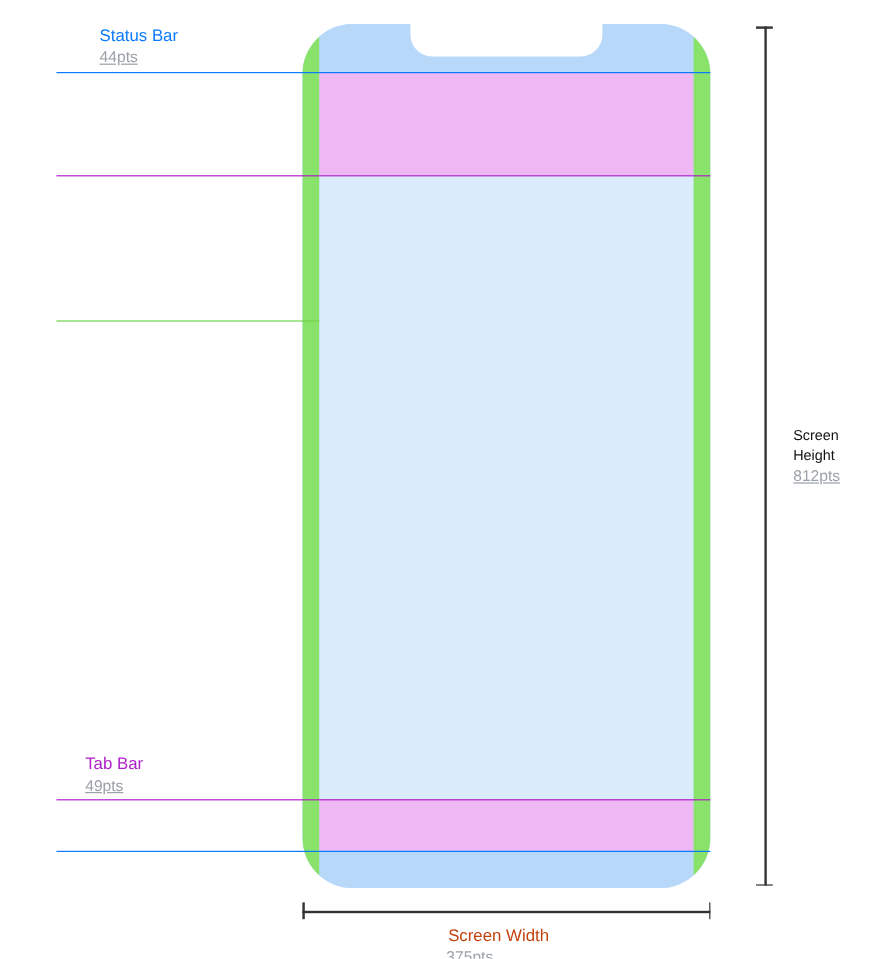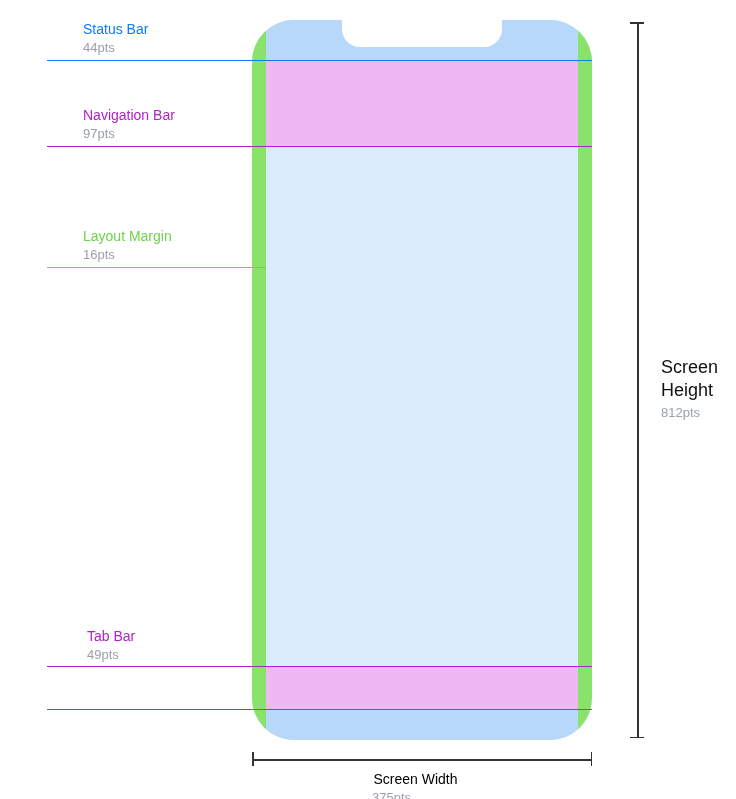--- a/index.html
+++ b/index.html
@@ -43,43 +43,43 @@
   .rule { position:absolute; height:0; left:0; }
   .r-blue   { border-top:1.5px solid #0a7aff; }
   .r-purple { border-top:1.5px solid #b021c9; }
   .r-green  { border-top:1.5px solid #6fd24a; }
 
   
   .lbl { position:absolute; font-size:14px; line-height:1.3; }
   .title-blue   { color:#0a7aff; }
   .title-purple { color:#b021c9; }
   .title-green  { color:#6fd24a; }
-  .pts { color:#9aa1a8; font-size:13px; margin-top:2px; }
+  .pts { color:#9aa1a8; font-size:13px; margin-top:2px;text-decoration:underline; }
 
   
   .bracket-v {
     position:absolute; left:583px; top:22px; height:716px; width:14px;
   }
   .bracket-v .line { position:absolute; left:7px; top:0; bottom:0; width:1.5px; background:#333; }
   .bracket-v .t    { position:absolute; left:0; right:0; top:0; height:1.5px; background:#333; }
   .bracket-v .b    { position:absolute; left:0; right:0; bottom:0; height:1.5px; background:#333; }
 
   .height-lbl { left:614px; top:356px; }
-  .height-lbl .t1 { color:#111; font-size:18px; }
+  .height-lbl .t1 { color:#111; font-size:12px; }
 
   
   .bracket-h {
     position:absolute; left:205px; top:752px; width:340px; height:14px;
   }
   .bracket-h .line { position:absolute; top:7px; left:0; right:0; height:1.5px; background:#333; }
   .bracket-h .l    { position:absolute; top:0; bottom:0; left:0; width:1.5px; background:#333; }
   .bracket-h .r    { position:absolute; top:0; bottom:0; right:0; width:1.5px; background:#333; }
 
   .width-lbl { left:0; right:0; top:770px; text-align:center; }
-  .width-lbl .t1 { color:#000000; font-size:14px;padding-left:48px; }
+  .width-lbl .t1 { color:#c2410c; font-size:14px;padding-left:48px; }
 </style>
 </head>
 <body>
 
 <div class="stage">
 
   <div class="phone">
     <div class="status-zone"></div>
     <div class="nav-zone"></div>
     <div class="safe-zone"></div>
@@ -93,29 +93,21 @@
   <div class="rule r-blue" style="top:60px;  width:545px;"></div>
   <div class="rule r-purple" style="top:146px; width:545px;"></div>
   <div class="rule r-green" style="top:267px; width:219px;"></div>
   <div class="rule r-purple" style="top:666px; width:545px;"></div>
   <div class="rule r-blue" style="top:709px; width:545px;"></div>
 
   <div class="lbl" style="left:36px; top:20px;">
     <div class="title-blue">Status Bar</div>
     <div class="pts">44pts</div>
   </div>
-  <div class="lbl" style="left:36px; top:106px;">
-    <div class="title-purple">Navigation Bar</div>
-    <div class="pts">97pts</div>
-  </div>
-  <div class="lbl" style="left:36px; top:227px;">
-    <div class="title-green">Layout Margin</div>
-    <div class="pts">16pts</div>
-  </div>
-  <div class="lbl" style="left:40px; top:627px;">
+  <div class="lbl" style="left:24px; top:627px;">
     <div class="title-purple">Tab Bar</div>
     <div class="pts">49pts</div>
   </div>
 
   <div class="bracket-v">
     <div class="t"></div>
       <div class="line"></div>
       <div class="b"></div>
   </div>
   <div class="lbl height-lbl">

